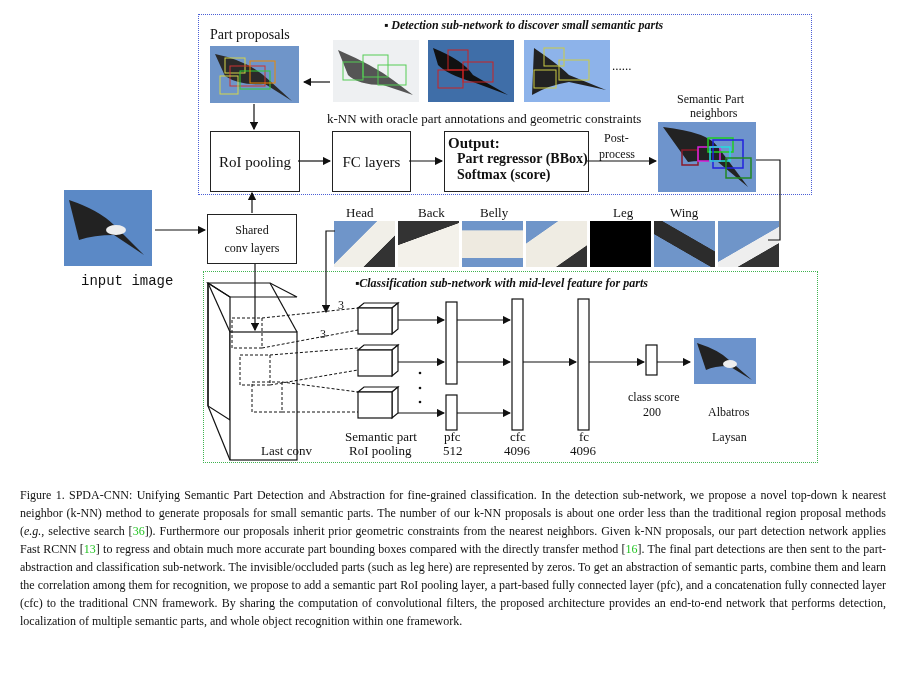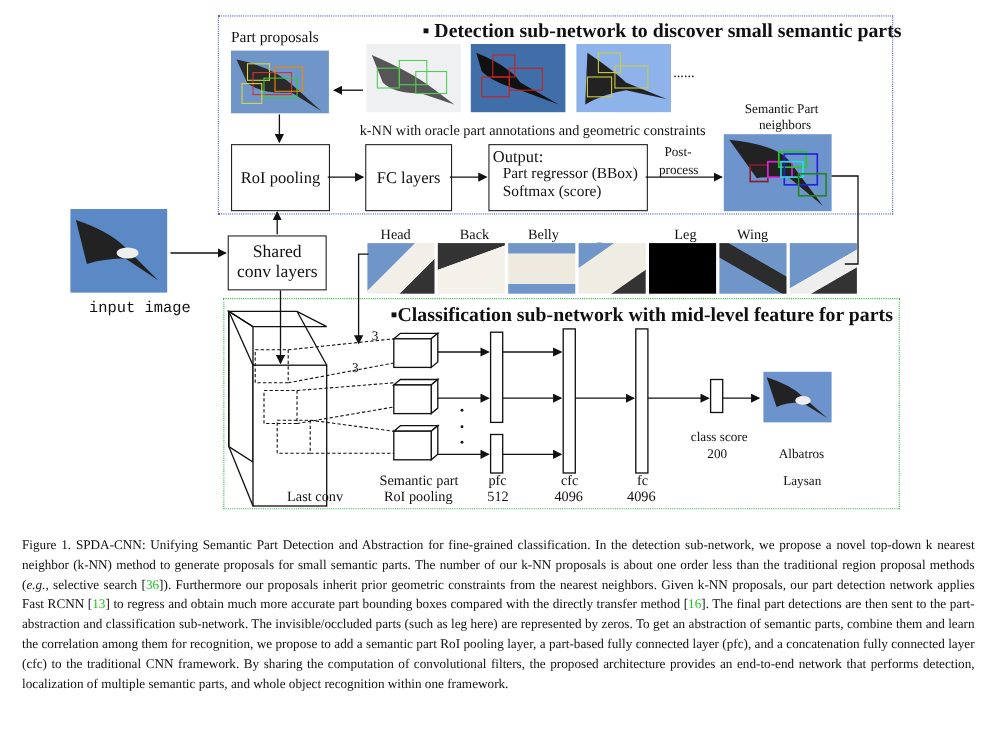--- a/index.html
+++ b/index.html
@@ -1,20 +1,20 @@
 <!DOCTYPE html>
 <html><head>
 <meta charset="utf-8">
 <style>
   html,body{margin:0;padding:0;background:#fff;}
   body{width:906px;height:674px;position:relative;overflow:hidden;font-family:"Liberation Serif","DejaVu Serif",serif;color:#111;}
   .abs{position:absolute;}
   .detbox{left:198px;top:14px;width:612px;height:179px;border:1.5px dotted #4b5fd6;}
   .clsbox{left:203px;top:271px;width:613px;height:190px;border:1.5px dotted #3fb34f;}
-  .title{font-weight:bold;font-size:18px;white-space:nowrap;}
+  .title{font-weight:bold;font-size:12px;white-space:nowrap;font-style:italic;}
   .lbl{font-size:13px;white-space:nowrap;text-align:center;line-height:15px;}
   .box{border:1.3px solid #222;background:#fff;display:flex;align-items:center;justify-content:center;font-size:15px;text-align:center;line-height:18px;}
   .img{background:#6f95c9;overflow:hidden;}
   .caption{left:20px;top:486px;width:866px;font-size:12px;line-height:18px;text-align:justify;}
   .cite{color:#22c322;}
 </style>
 </head>
 <body>
 
 <div class="abs detbox"></div>
@@ -57,21 +57,21 @@
     </svg>
 </div>
 <div class="abs lbl" style="left:612px;top:58px;">......</div>
 
 <div class="abs lbl" style="left:327px;top:111px;">k-NN with oracle part annotations and geometric constraints</div>
 <div class="abs lbl" style="left:677px;top:92px;font-size:12px;">Semantic Part</div>
 <div class="abs lbl" style="left:690px;top:106px;font-size:12px;">neighbors</div>
 
 <div class="abs box" style="left:210px;top:131px;width:88px;height:59px;">RoI pooling</div>
 <div class="abs box" style="left:332px;top:131px;width:77px;height:59px;">FC layers</div>
-<div class="abs box" style="left:444px;top:131px;width:143px;height:59px;display:block;text-align:left;font-size:14px;line-height:16px;">
+<div class="abs box" style="left:444px;top:131px;width:143px;height:59px;display:block;text-align:left;font-size:14px;line-height:16px;font-weight:bold;">
   <div style="padding:3px 0 0 3px;font-size:15px;">Output:</div>
   <div style="padding-left:12px;">Part regressor (BBox)</div>
   <div style="padding-left:12px;">Softmax (score)</div>
 </div>
 <div class="abs lbl" style="left:604px;top:131px;font-size:12px;">Post-</div>
 <div class="abs lbl" style="left:599px;top:147px;font-size:12px;">process</div>
 
 <div class="abs img" style="left:658px;top:122px;width:98px;height:70px;background:#6e94cc;">
   <svg width="98" height="70">
       <path d="M5 5 Q50 10 60 25 L90 65 L60 40 Q40 38 30 40 Z" fill="#222"></path>
@@ -84,21 +84,21 @@
     </svg>
 </div>
 
 <div class="abs img" style="left:64px;top:190px;width:88px;height:76px;background:#5b89c6;">
   <svg width="88" height="76">
       <path d="M5 10 Q35 20 50 35 L80 65 L50 45 Q30 45 15 50 Z" fill="#222"></path>
       <ellipse cx="52" cy="40" rx="10" ry="5" fill="#eee"></ellipse>
     </svg>
 </div>
 <div class="abs lbl" style="left:81px;top:274px;font-size:14px;font-family:Liberation Mono, monospace;">input image</div>
-<div class="abs box" style="left:207px;top:214px;width:90px;height:50px;display:block;padding-top:6px;box-sizing:border-box;font-size:16px;">
+<div class="abs box" style="left:207px;top:214px;width:90px;height:50px;display:block;padding-top:6px;box-sizing:border-box;font-size:12px;">
   <div>Shared</div>
   <div>conv layers</div>
 </div>
 
 <div class="abs" style="left:332px;top:205px;width:450px;height:62px;">
   <div class="abs lbl" style="left:14px;top:0;">Head</div>
   <div class="abs lbl" style="left:86px;top:0;">Back</div>
   <div class="abs lbl" style="left:148px;top:0;">Belly</div>
   <div class="abs lbl" style="left:210px;top:0;margin-top:12px;">Breast</div>
   <div class="abs lbl" style="left:281px;top:0;">Leg</div>

